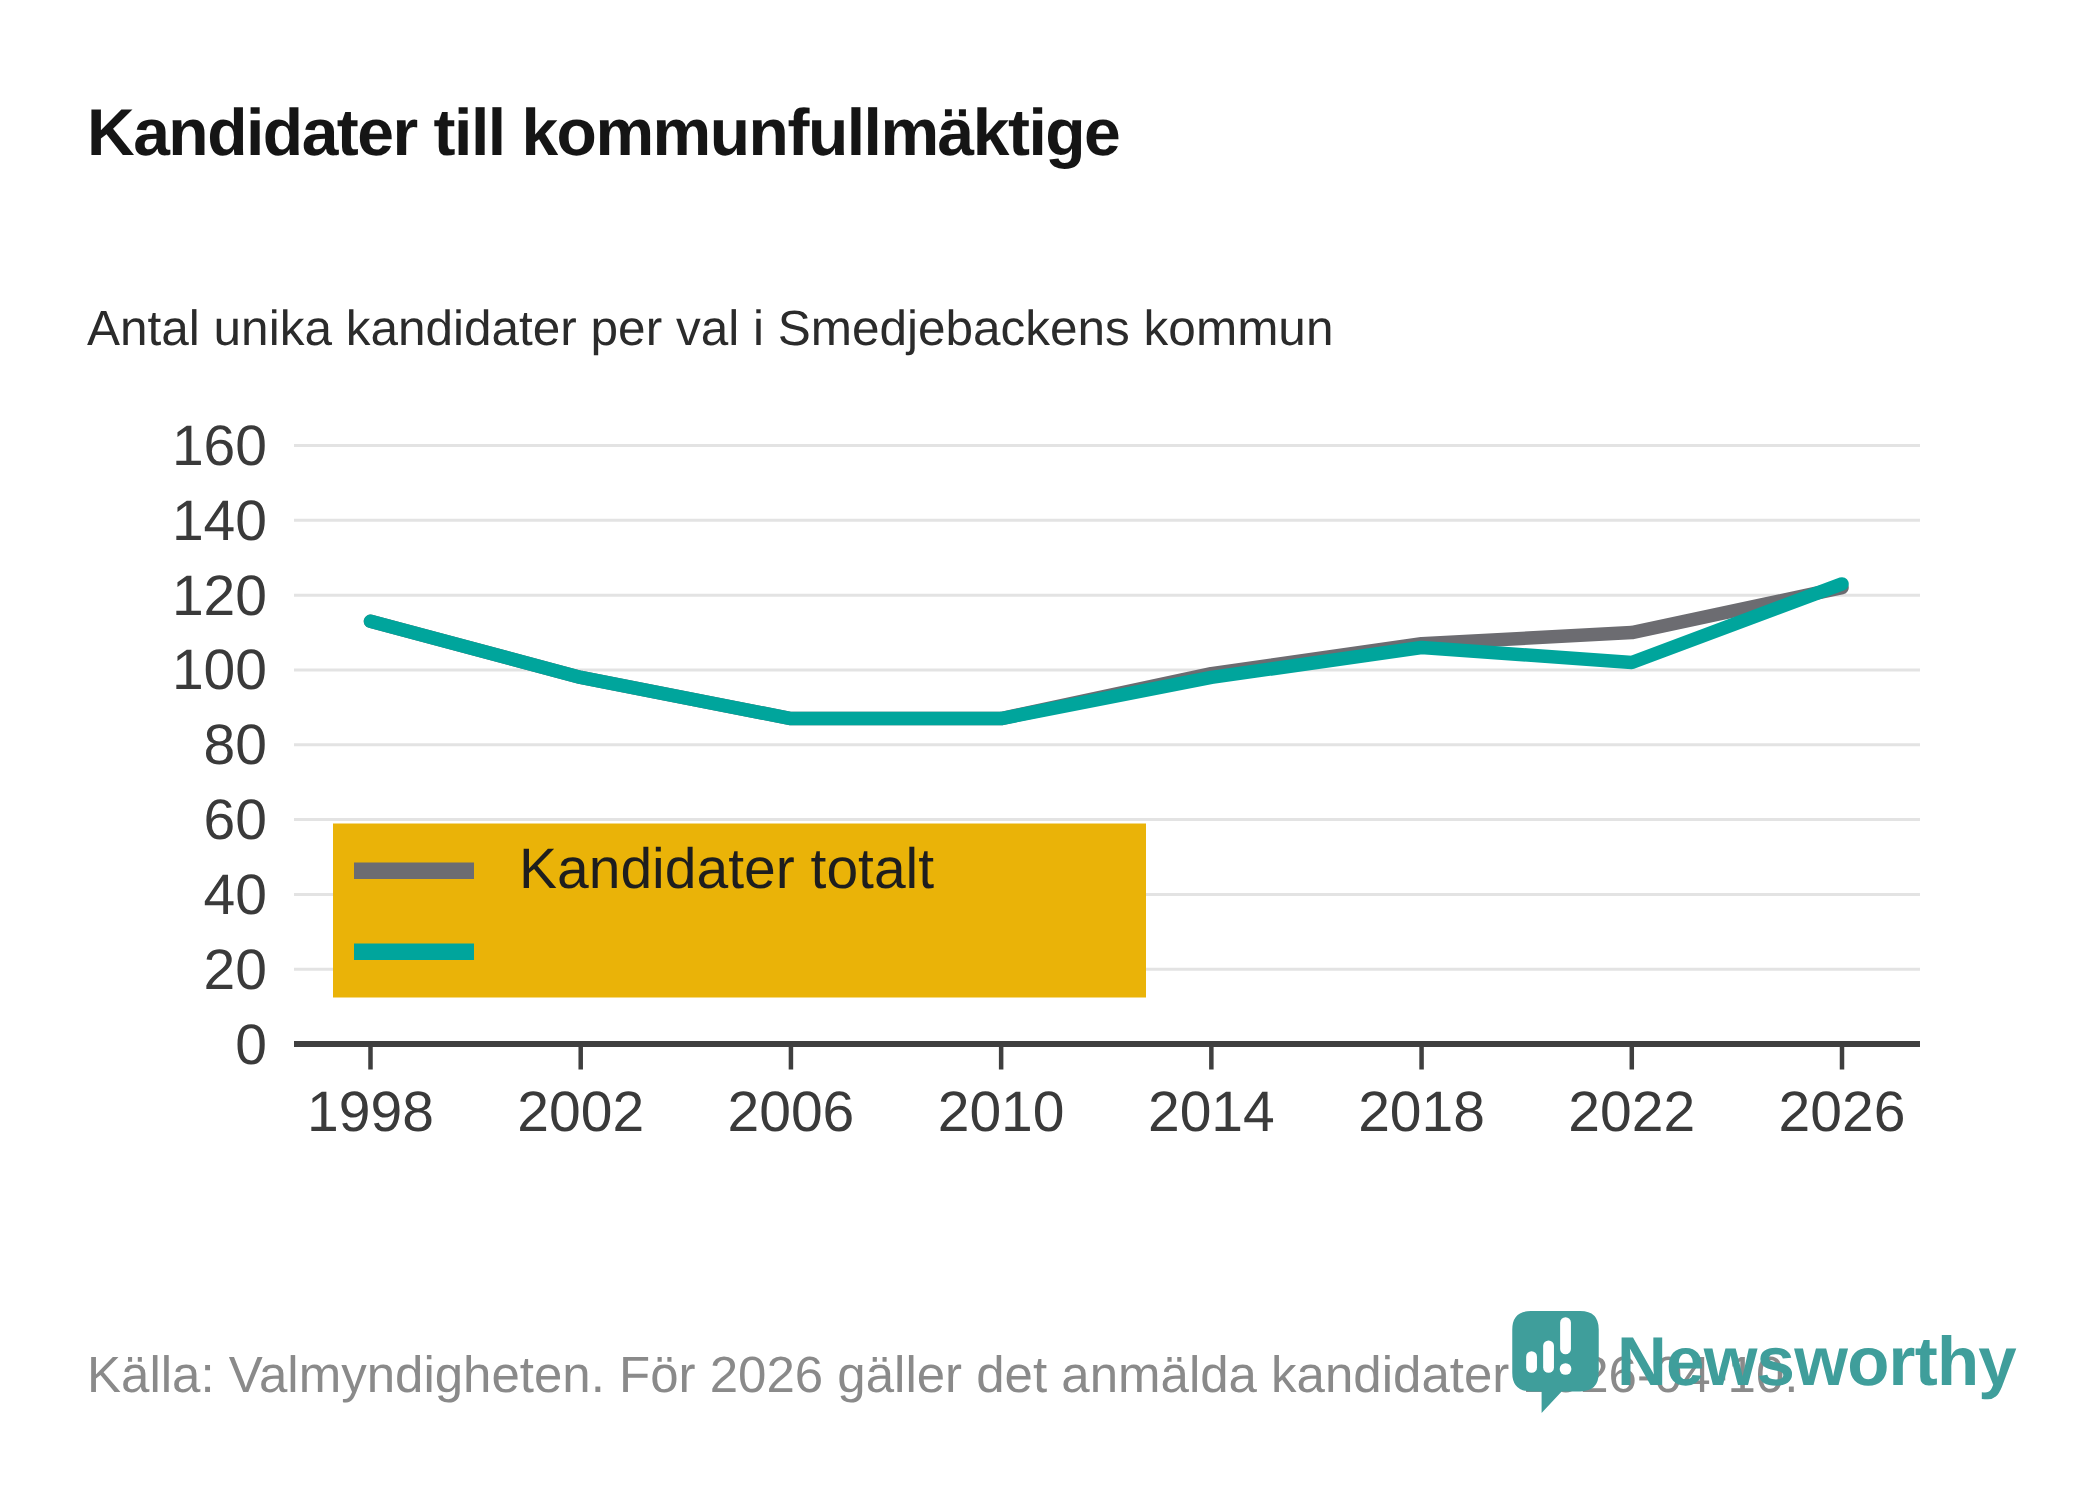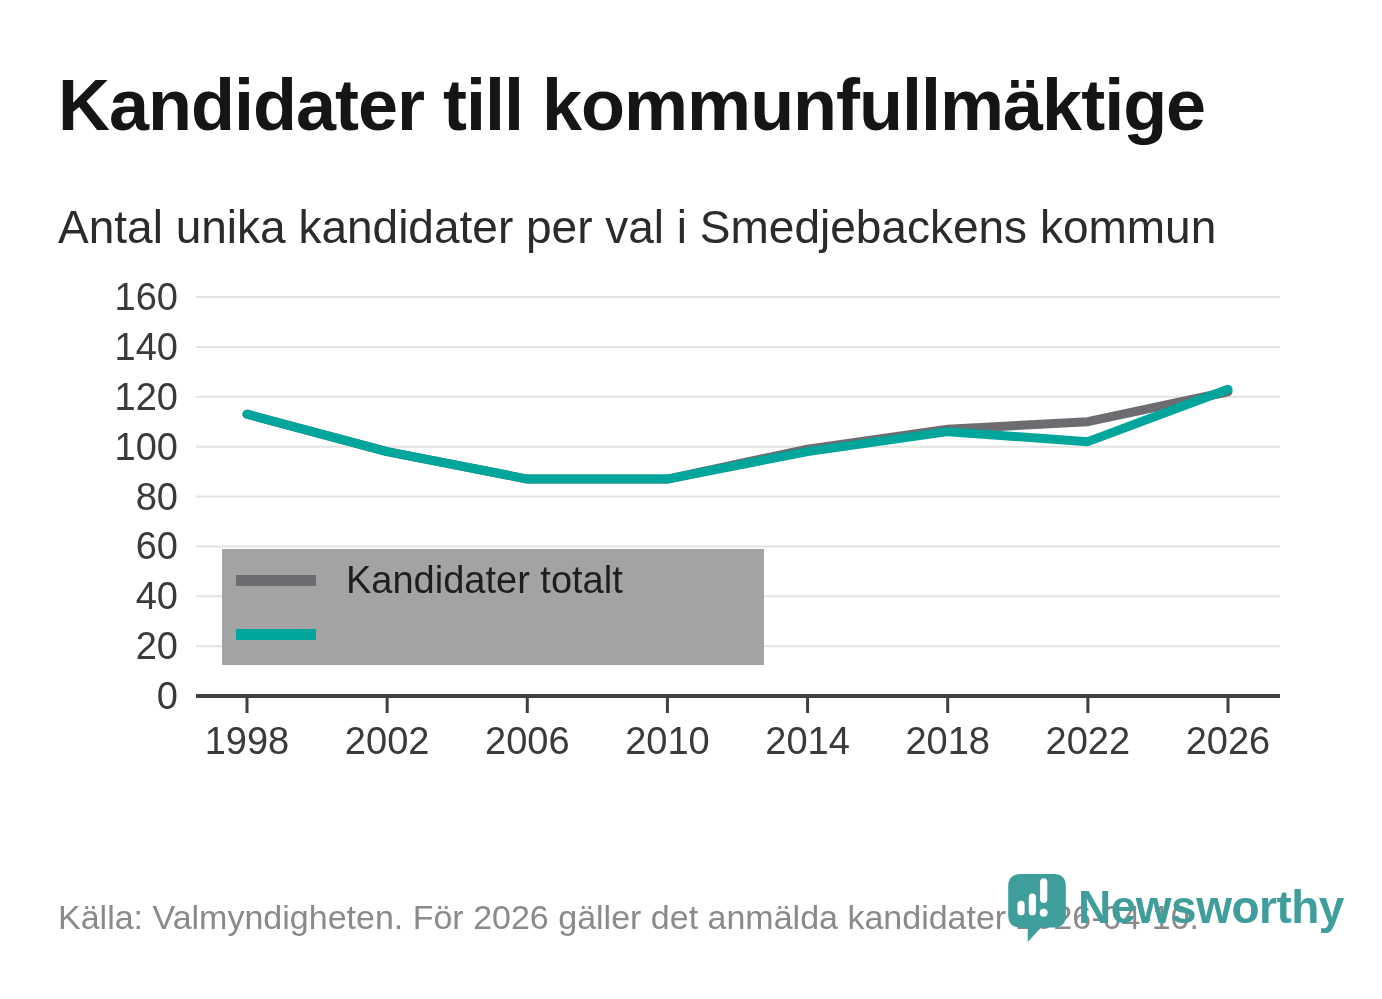--- a/index.html
+++ b/index.html
@@ -1,31 +1,31 @@
 <!DOCTYPE html>
 <html><head>
 <meta charset="utf-8">
 <style>
   html,body{margin:0;padding:0;background:#fff;}
   .page{
     position:relative;width:1382px;height:999px;background:#ffffff;
     font-family:"Liberation Sans",sans-serif;overflow:hidden;
   }
   .chart-title{
-    position:absolute;left:58px;top:64px;font-size:72px;font-weight:bold;
+    position:absolute;left:58px;top:64px;font-size:44px;font-weight:bold;
     color:#151515;letter-spacing:-1px;white-space:nowrap;
   }
   .chart-subtitle{
-    position:absolute;left:58px;top:200px;font-size:46px;color:#2b2b2b;
+    position:absolute;left:58px;top:200px;font-size:33px;color:#2b2b2b;
     white-space:nowrap;
   }
   svg.chart{position:absolute;left:0;top:260px;}
   svg.chart text{font-family:"Liberation Sans",sans-serif;font-size:38px;fill:#3a3a3a;}
   .legend{
-    position:absolute;left:222px;top:549px;width:528px;background:#a3a3a3;
+    position:absolute;left:222px;top:549px;width:528px;background:#eab308;
     padding:8px 0 8px 14px;display:flex;flex-direction:column;gap:8px;
   }
   .legend-row{display:flex;align-items:center;height:46px;}
   .legend-swatch{width:80px;height:11px;margin-right:30px;flex:0 0 80px;}
   .legend-label{font-size:38px;color:#1e1e1e;white-space:nowrap;}
   .source-note{
     position:absolute;left:58px;top:898px;font-size:34px;color:#8a8a8a;
     white-space:nowrap;
   }
   .logo{position:absolute;left:1006px;top:872px;display:flex;align-items:center;}

